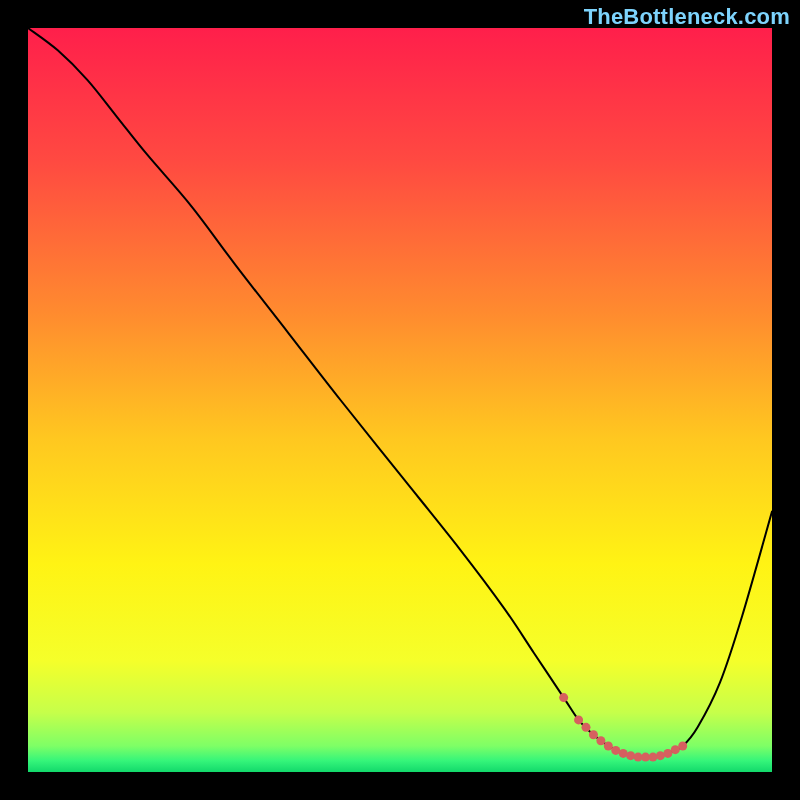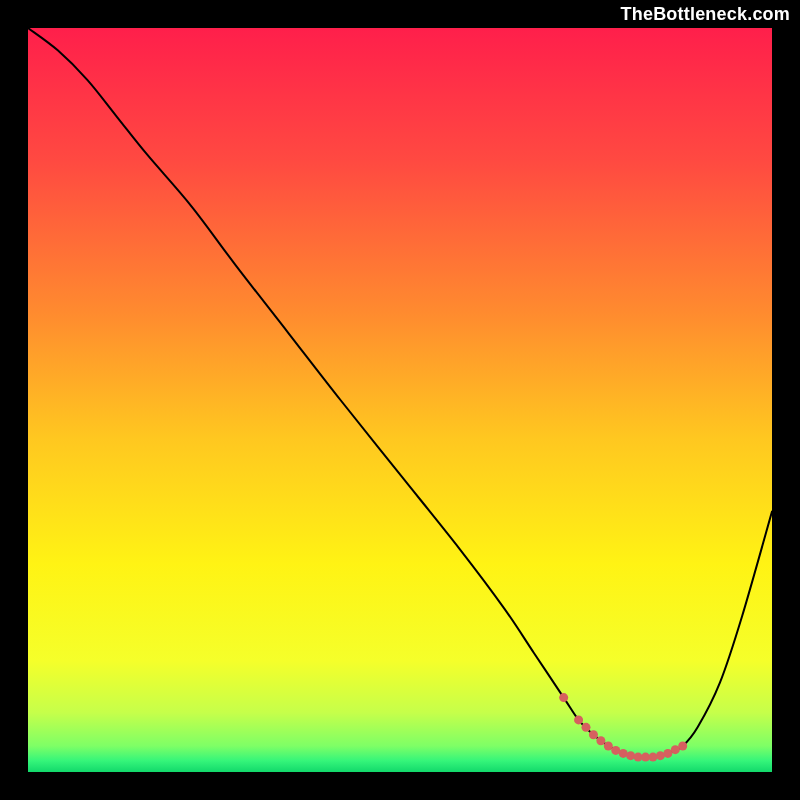--- a/index.html
+++ b/index.html
@@ -14,22 +14,22 @@
   .frame {
     position: relative;
     width: 800px;
     height: 800px;
     background: #000000;
   }
   .watermark {
     position: absolute;
     top: 4px;
     right: 10px;
-    color: #ffffff;
-    font-size: 18px;
+    color: #7dd3fc;
+    font-size: 22px;
     font-weight: 600;
     letter-spacing: 0.2px;
     user-select: none;
   }
   .plot-wrap {
     position: absolute;
     left: 28px;
     top: 28px;
     width: 744px;
     height: 744px;

